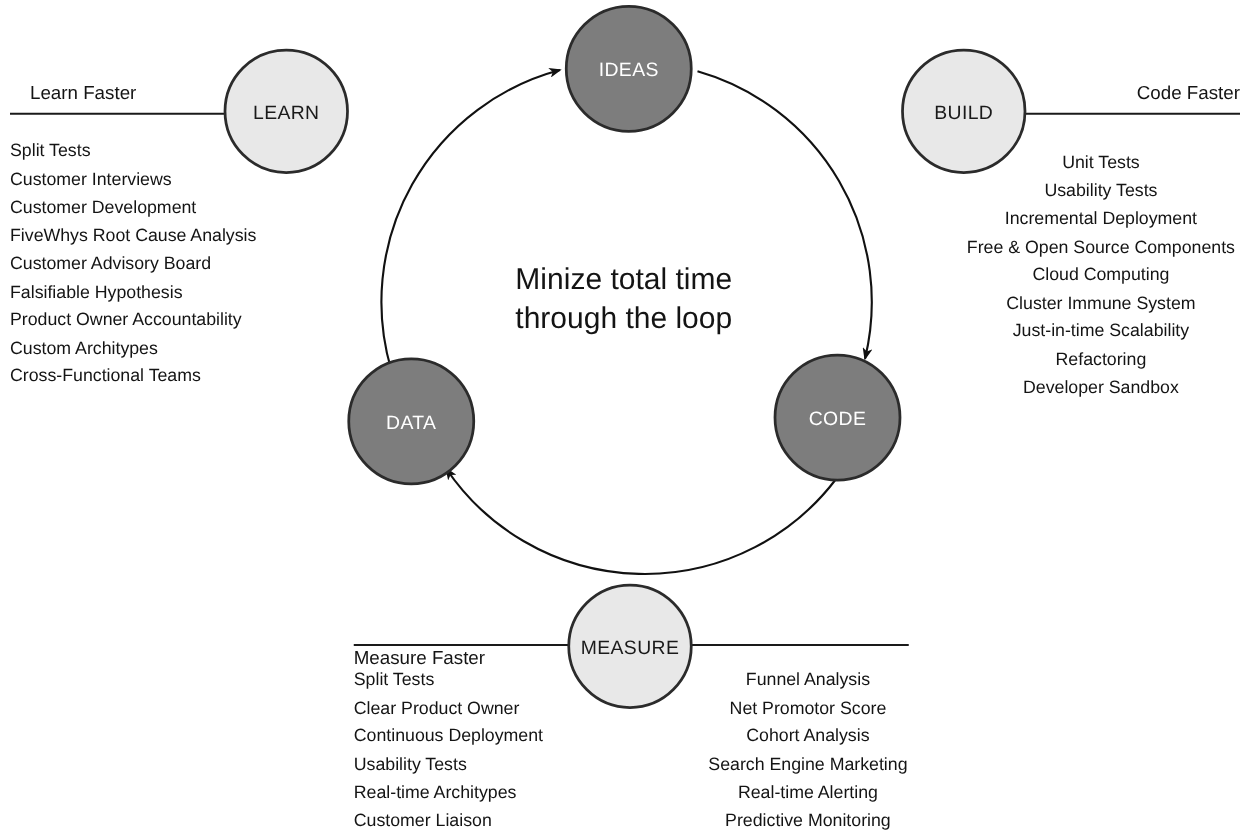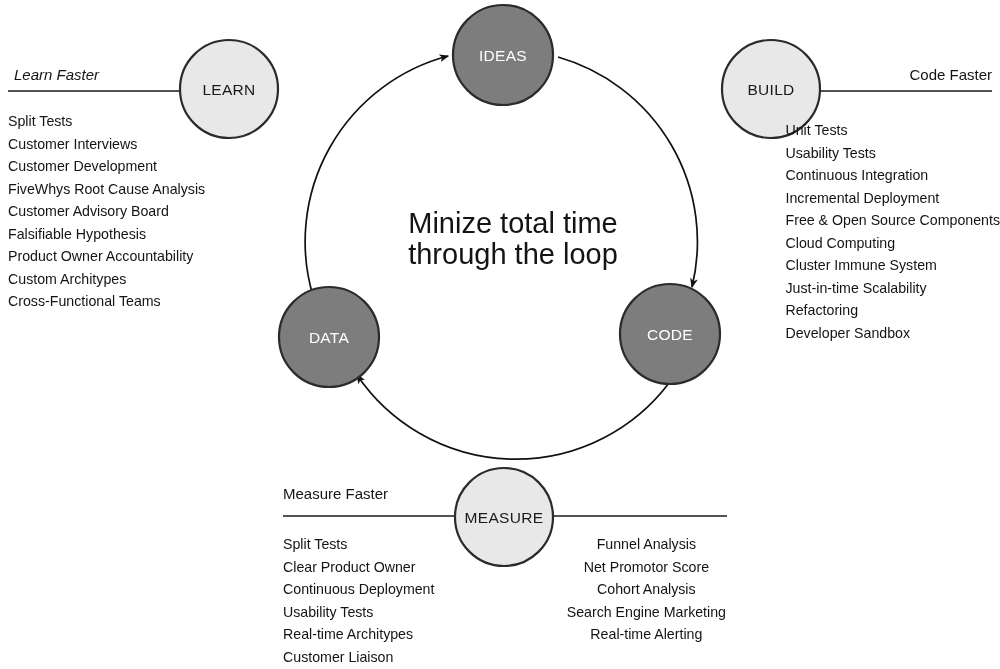--- a/index.html
+++ b/index.html
@@ -28,53 +28,53 @@
   }
   .node-label {
     font-size: 15.5px;
     letter-spacing: 0.3px;
   }
   .node-label-dark { fill: #ffffff; }
   .node-label-light { fill: #1a1a1a; }
 
   .center-text {
     position: absolute;
-    left: 378px;
+    left: 364px;
     top: 208px;
     width: 270px;
     text-align: center;
-    font-size: 29px;
+    font-size: 24px;
     line-height: 31px;
     color: #141414;
   }
 
   .section-head {
     position: absolute;
     font-size: 15px;
     color: #141414;
   }
 
   .list {
     position: absolute;
     font-size: 14.2px;
     line-height: 22.5px;
     color: #141414;
   }
   .list div { white-space: nowrap; }
 
   
-  #learn-head { left: 14px; top: 66px; font-style: italic; }
+  #learn-head { left: 24px; top: 66px; }
   #learn-list { left: 8px; top: 110px; text-align: left; }
 
   
   #code-head { right: 8px; top: 66px; text-align: left; }
-  #code-list { right: 0; top: 119px; text-align: left; }
+  #code-list { right: 12px; top: 119px; text-align: center; }
 
   
-  #measure-head { left: 283px; top: 485px; }
+  #measure-head { left: 283px; top: 518px; }
   #measure-list-left { left: 283px; top: 533px; text-align: left; }
   #measure-list-right { right: 274px; top: 533px; text-align: center; }
 </style>
 </head>
 <body>
 
 <div id="page">
 
   <svg id="loop-svg" viewBox="0 0 1000 669">
     <defs>
@@ -125,21 +125,20 @@
     <div>Falsifiable Hypothesis</div>
     <div>Product Owner Accountability</div>
     <div>Custom Architypes</div>
     <div>Cross-Functional Teams</div>
   </div>
 
   <div class="section-head" id="code-head">Code Faster</div>
   <div class="list" id="code-list">
     <div>Unit Tests</div>
     <div>Usability Tests</div>
-    <div>Continuous Integration</div>
     <div>Incremental Deployment</div>
     <div>Free &amp; Open Source Components</div>
     <div>Cloud Computing</div>
     <div>Cluster Immune System</div>
     <div>Just-in-time Scalability</div>
     <div>Refactoring</div>
     <div>Developer Sandbox</div>
   </div>
 
   <div class="section-head" id="measure-head">Measure Faster</div>
@@ -150,15 +149,16 @@
     <div>Usability Tests</div>
     <div>Real-time Architypes</div>
     <div>Customer Liaison</div>
   </div>
   <div class="list" id="measure-list-right">
     <div>Funnel Analysis</div>
     <div>Net Promotor Score</div>
     <div>Cohort Analysis</div>
     <div>Search Engine Marketing</div>
     <div>Real-time Alerting</div>
+    <div>Predictive Monitoring</div>
   </div>
 
 </div>
 
 </body></html>

